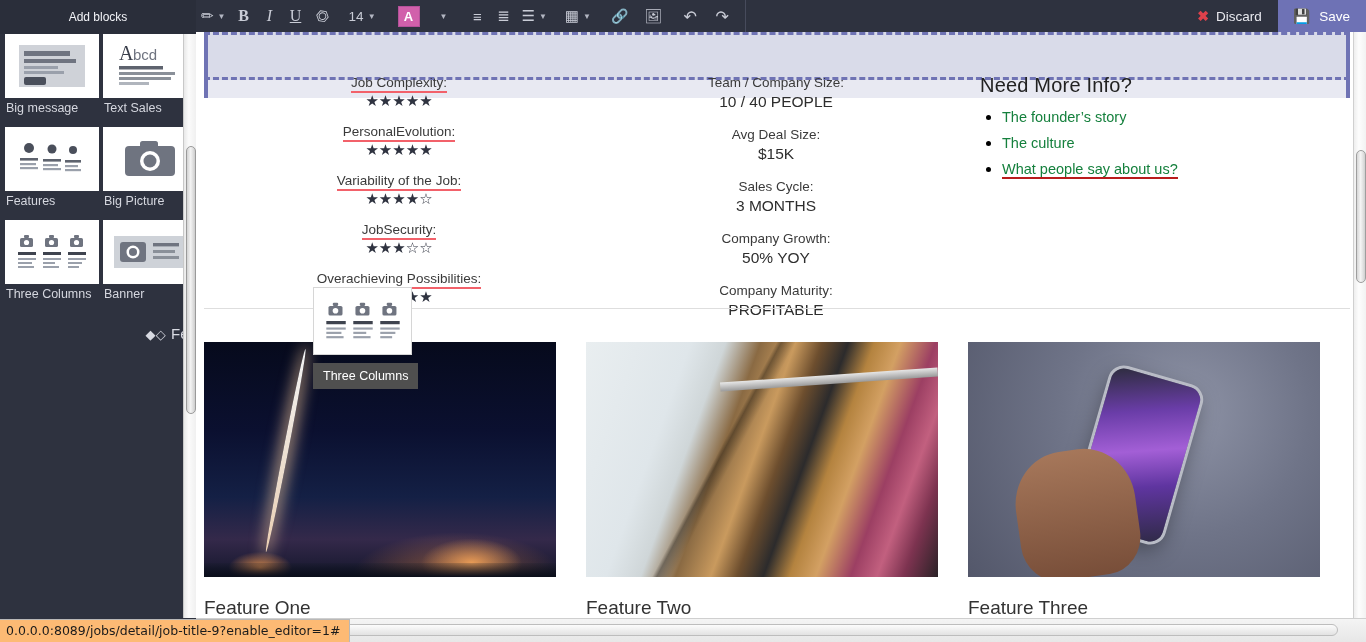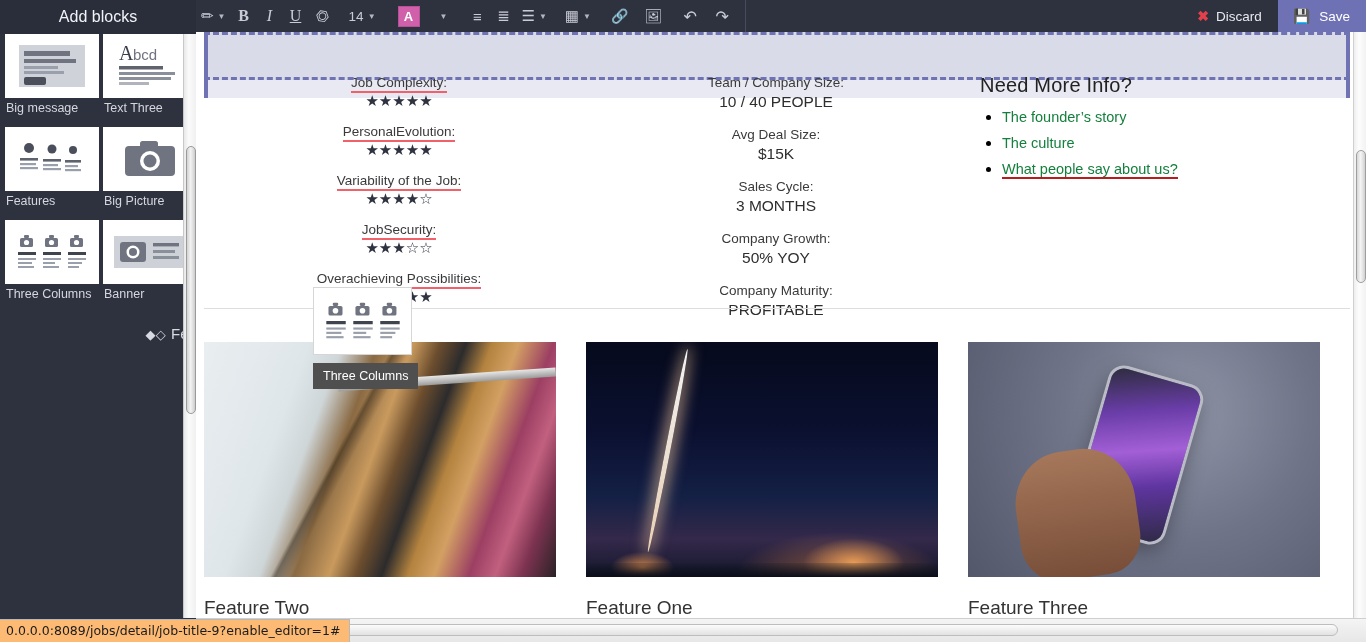--- a/index.html
+++ b/index.html
@@ -15,21 +15,21 @@
   #sidebar {
     position: absolute; left: 0; top: 0;
     width: 196px; height: 642px;
     background: #2e323f;
     overflow: hidden;
   }
   #sidebar-title {
     height: 34px; line-height: 34px;
     text-align: center;
     color: #f2f3f7;
-    font-size: 16px;
+    font-size: 12px;
     background: #2a2e3a;
   }
   #blocks-scroll {
     position: absolute; top: 34px; left: 0;
     width: 224px; height: 584px;
     overflow: hidden;
   }
   .section-head {
     text-align: right;
     color: #d8dae2;
@@ -306,21 +306,21 @@
         <div class="thumb">
           <svg width="74" height="50" viewBox="0 0 74 50" class="mi">
             <text x="6" y="19" font-family="Liberation Serif, serif" font-size="20" fill="#3a3f4b">A</text>
             <text x="20" y="19" font-family="Liberation Sans, sans-serif" font-size="15" fill="#6f7480">bcd</text>
             <rect x="6" y="25" width="44" height="3.5" fill="#5e636e"></rect>
             <rect x="6" y="31" width="56" height="3" fill="#8a9099"></rect>
             <rect x="6" y="36" width="52" height="3" fill="#8a9099"></rect>
             <rect x="6" y="41" width="30" height="3" fill="#b0b5bd"></rect>
           </svg>
         </div>
-        <div class="block-label">Text Three</div>
+        <div class="block-label">Text Sales</div>
       </div>
 
       <div class="block-cell">
         <div class="thumb">
           <svg width="74" height="46" viewBox="0 0 74 46" class="mi">
             <circle cx="14" cy="12" r="5" fill="#4a4f5b"></circle>
             <circle cx="37" cy="13" r="4.5" fill="#4a4f5b"></circle>
             <circle cx="58" cy="14" r="4" fill="#4a4f5b"></circle>
             <rect x="5" y="22" width="18" height="2.6" fill="#5e636e"></rect>
             <rect x="5" y="27" width="16" height="2.2" fill="#9aa0ab"></rect>
@@ -540,29 +540,29 @@
         <li><a href="#"><span style="border-bottom:2px solid #b91c1c;">What people say about us?</span></a></li>
       </ul>
     </div>
   </div>
 
   <div id="divider"></div>
 
   <div id="features">
     <div class="feature">
       <div class="fimg">
-          <div class="img-clothes"></div>
-        </div>
-      <div class="ftitle">Feature Two</div>
+          <div class="img-rocket"></div>
+        </div>
+      <div class="ftitle">Feature One</div>
     </div>
     <div class="feature">
       <div class="fimg">
-          <div class="img-rocket"></div>
-        </div>
-      <div class="ftitle">Feature One</div>
+          <div class="img-clothes"></div>
+        </div>
+      <div class="ftitle">Feature Two</div>
     </div>
     <div class="feature">
       <div class="fimg">
           <div class="img-phone"></div>
         </div>
       <div class="ftitle">Feature Three</div>
     </div>
   </div>
 </div>
 

